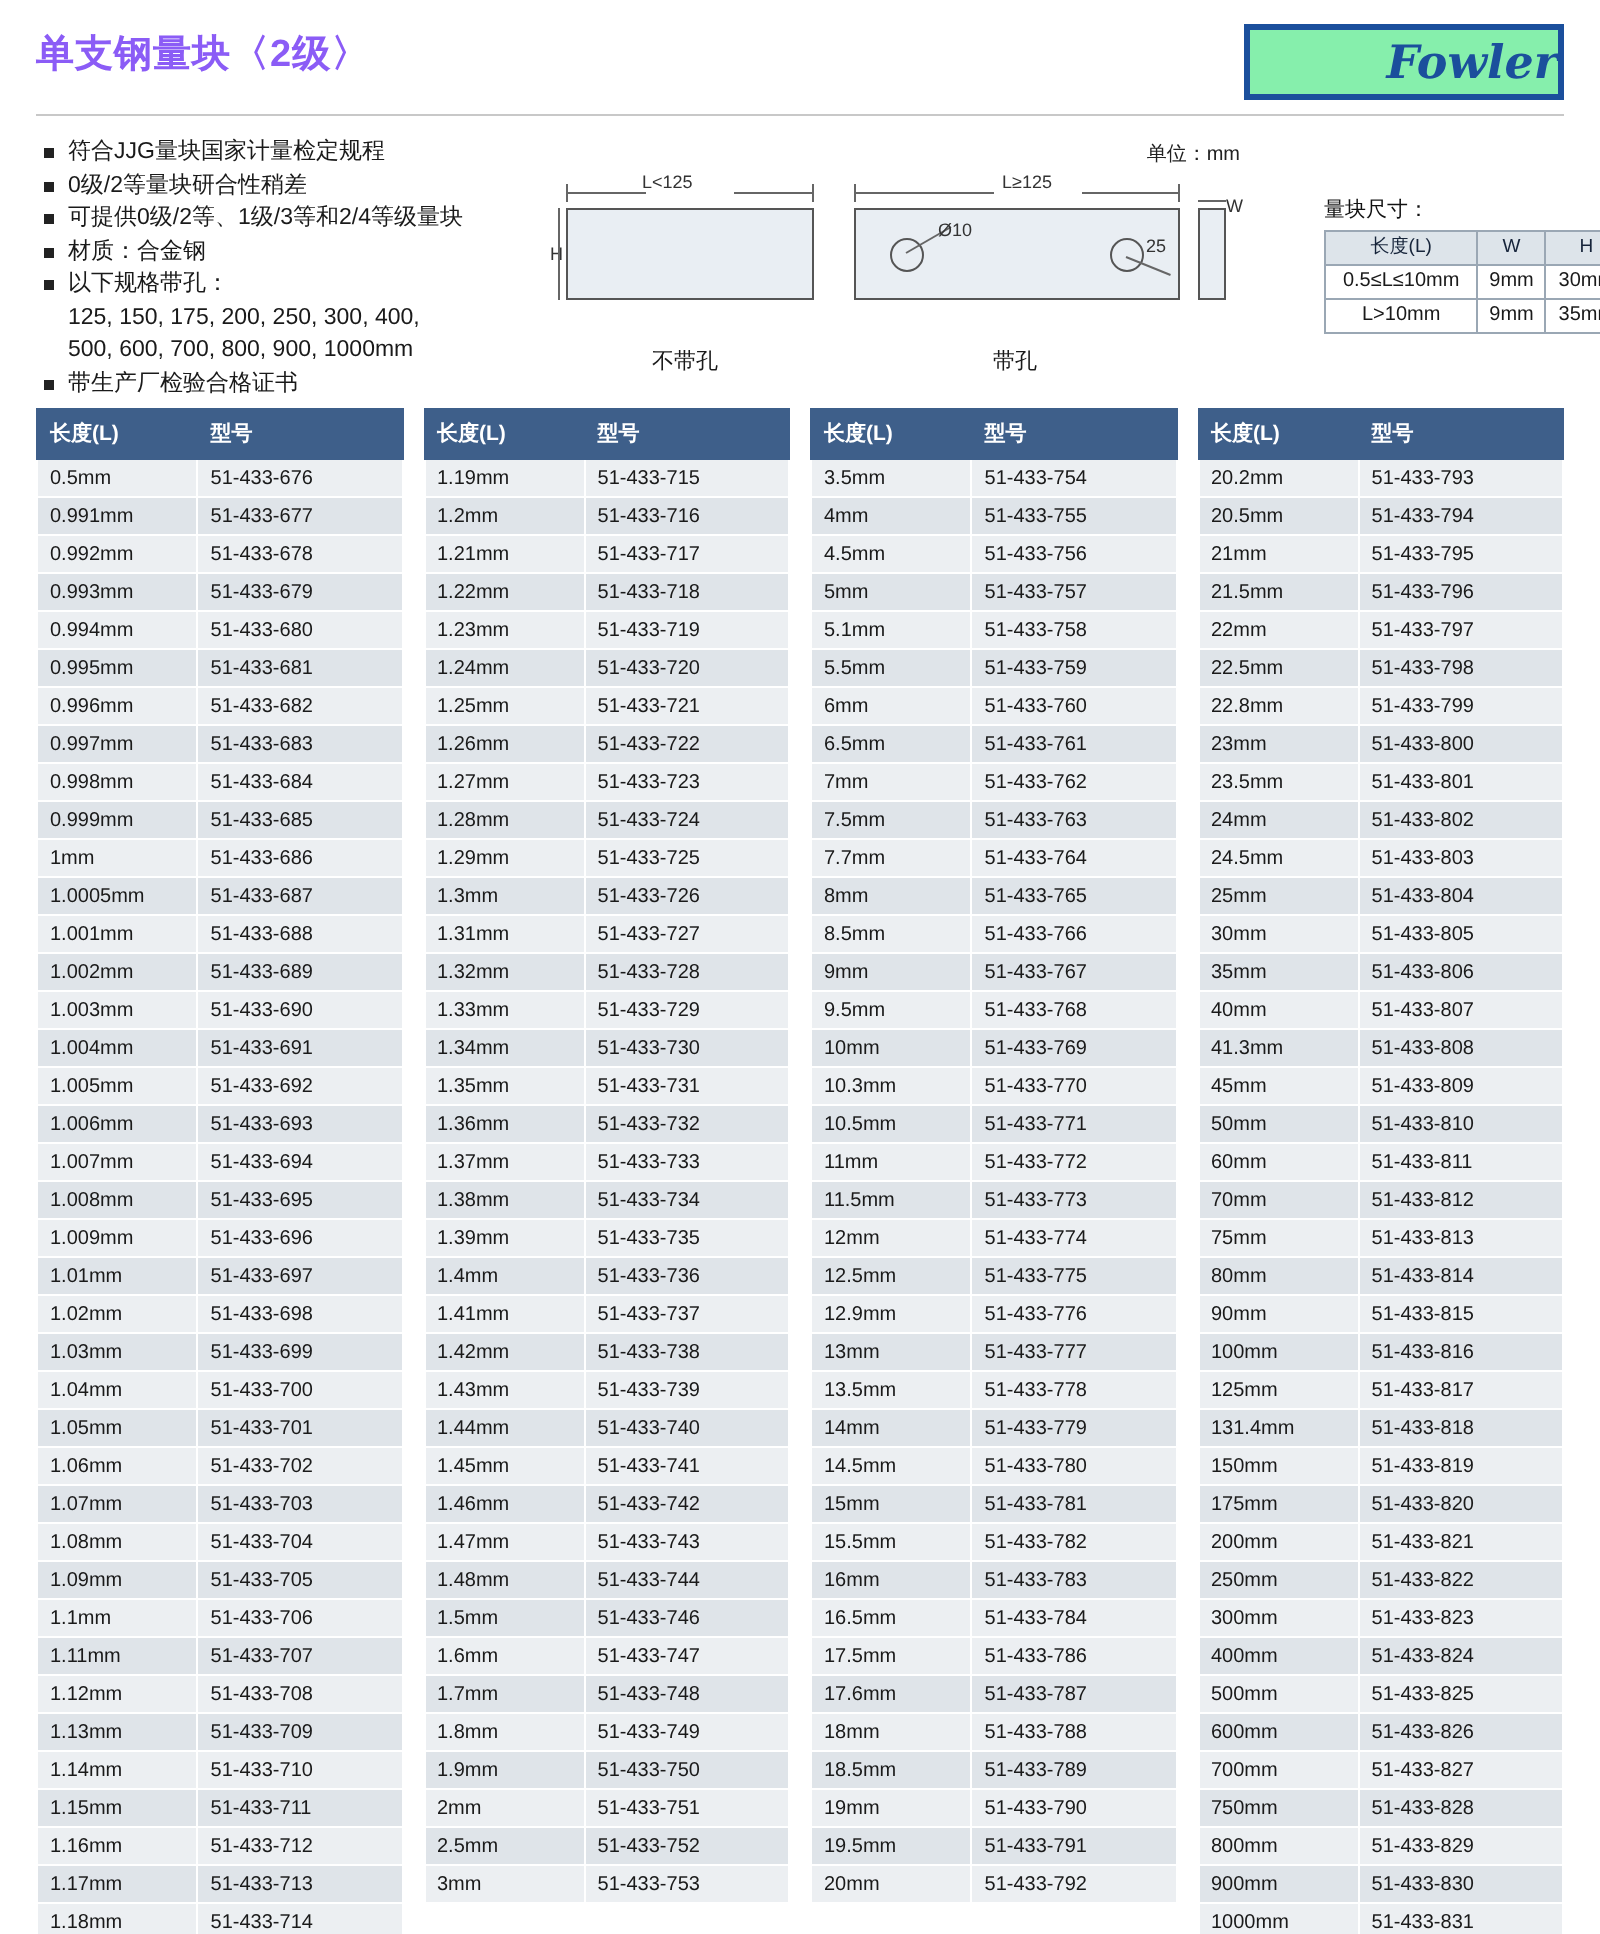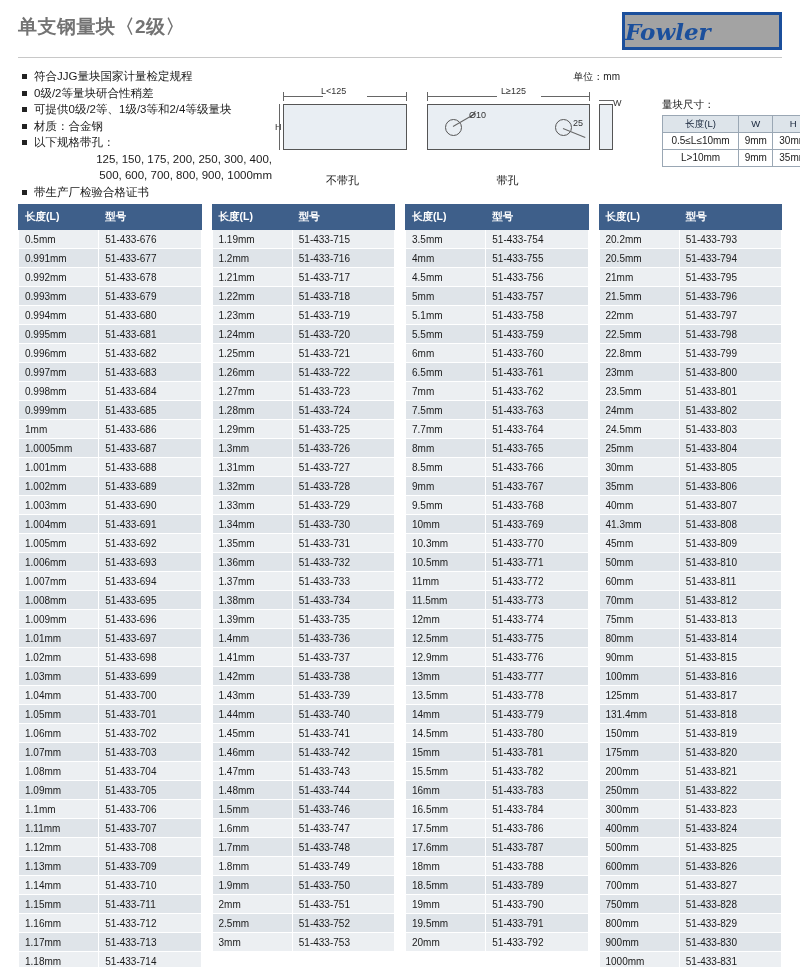--- a/index.html
+++ b/index.html
@@ -27,34 +27,34 @@
   .header {
     position: relative;
     height: 62px;
     padding: 14px 18px 0 18px;
     box-sizing: border-box;
   }
   .title {
     font-size: 19px;
     font-weight: bold;
     letter-spacing: 0.5px;
-    color: #737373;
+    color: #8b5cf6;
   }
   .logo-box {
     position: absolute;
     right: 18px;
     top: 12px;
     width: 160px;
     height: 38px;
     border: 3px solid #1b4f9c;
-    background: #a3a3a3;
+    background: #86efac;
     box-sizing: border-box;
     display: flex;
     align-items: center;
-    justify-content: flex-start;
+    justify-content: flex-end;
   }
   .logo-text {
     font-family: "DejaVu Serif", serif;
     font-style: italic;
     font-weight: bold;
     font-size: 23px;
     color: #1b4f9c;
     letter-spacing: 0px;
   }
   .header-rule {
@@ -91,21 +91,20 @@
     position: absolute;
     left: 0;
     top: 6px;
     width: 5px;
     height: 5px;
     background: #222;
   }
   .bullets .sub {
     padding-left: 12px;
     white-space: nowrap;
-    text-align: right;
   }
 
   
   .drawings {
     position: absolute;
     left: 275px;
     top: 8px;
     width: 345px;
     height: 120px;
   }

